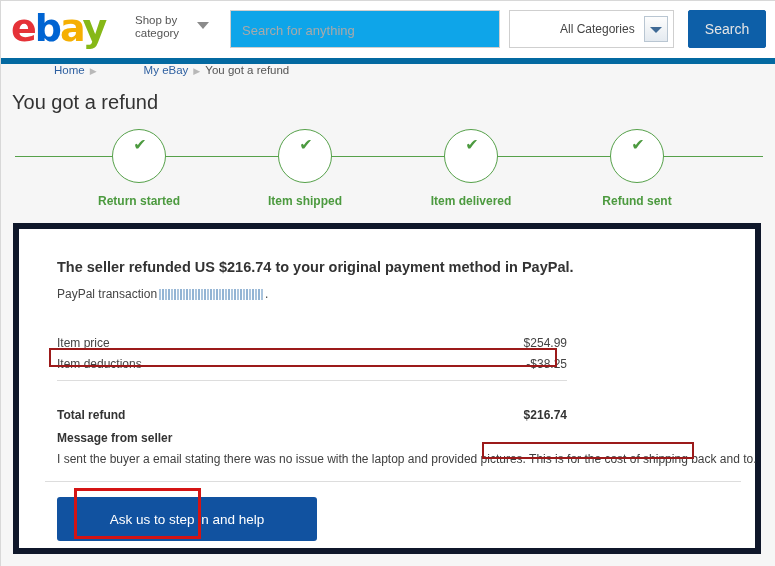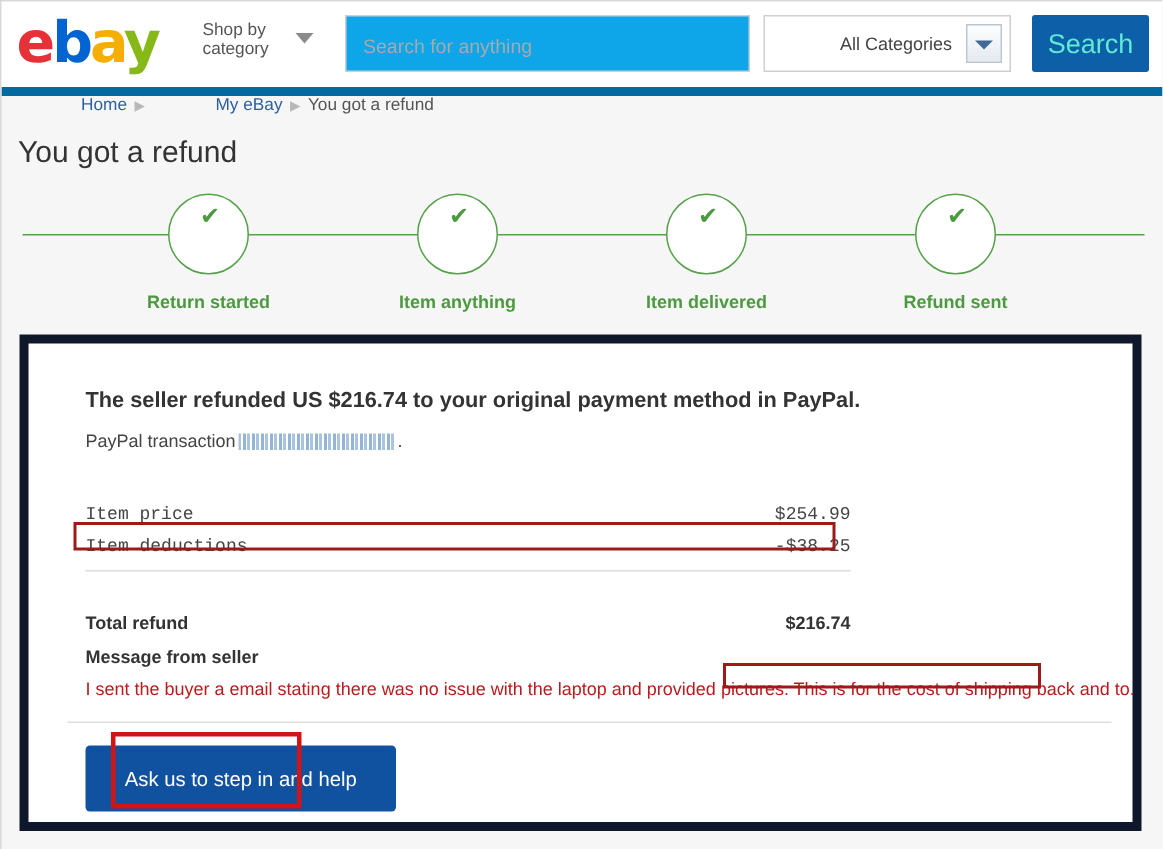--- a/index.html
+++ b/index.html
@@ -128,22 +128,22 @@
 
   .searchbtn {
     position: absolute;
     left: 687px; top: 9px;
     width: 78px;
     height: 38px;
     background: #0d5fa8;
     border: 1px solid #0d5fa8;
     border-radius: 2px;
     box-sizing: border-box;
-    color: #5eead4;
-    font-size: 18px;
+    color: #e5e5e5;
+    font-size: 14px;
     font-family: "Liberation Sans", sans-serif;
     cursor: pointer;
     padding: 0;
   }
 
   
   .breadcrumb {
     position: absolute;
     left: 11px; top: 63px;
     font-size: 11.5px;
@@ -273,21 +273,20 @@
   .price-rows {
     position: absolute;
     left: 38px; top: 105px;
     width: 510px;
   }
   .price-row {
     position: relative;
     height: 21px;
     font-size: 12px;
     color: #444444;
-    font-family: Liberation Mono, monospace;
   }
   .price-row .lbl {
     position: absolute;
     left: 0; top: 2px;
   }
   .price-row .val {
     position: absolute;
     right: 0; top: 2px;
     text-align: center;
   }
@@ -316,36 +315,36 @@
     position: absolute;
     left: 38px; top: 202px;
     font-size: 12px;
     font-weight: bold;
     color: #333333;
   }
   .msg-body {
     position: absolute;
     left: 38px; top: 223px;
     font-size: 12px;
-    color: #b91c1c;
+    color: #404040;
     white-space: nowrap;
   }
 
   .divider-wide {
     position: absolute;
     left: 26px; top: 252px;
     width: 696px;
     height: 1px;
     background: #dddddd;
   }
 
   .ask-button {
     position: absolute;
     left: 38px; top: 268px;
-    width: 207px;
+    width: 260px;
     height: 44px;
     background: #1152a0;
     border: none;
     border-radius: 3px;
     color: #ffffff;
     font-size: 13.5px;
     font-family: "Liberation Sans", sans-serif;
     cursor: pointer;
     padding: 0;
   }
@@ -409,21 +408,21 @@
       <div class="step-circle">
         <div class="step-check">✔</div>
       </div>
       <div class="step-label">Return started</div>
     </div>
 
     <div class="step" style="left:224px;">
       <div class="step-circle">
         <div class="step-check">✔</div>
       </div>
-      <div class="step-label">Item anything</div>
+      <div class="step-label">Item shipped</div>
     </div>
 
     <div class="step" style="left:390px;">
       <div class="step-circle">
         <div class="step-check">✔</div>
       </div>
       <div class="step-label">Item delivered</div>
     </div>
 
     <div class="step" style="left:556px;">

